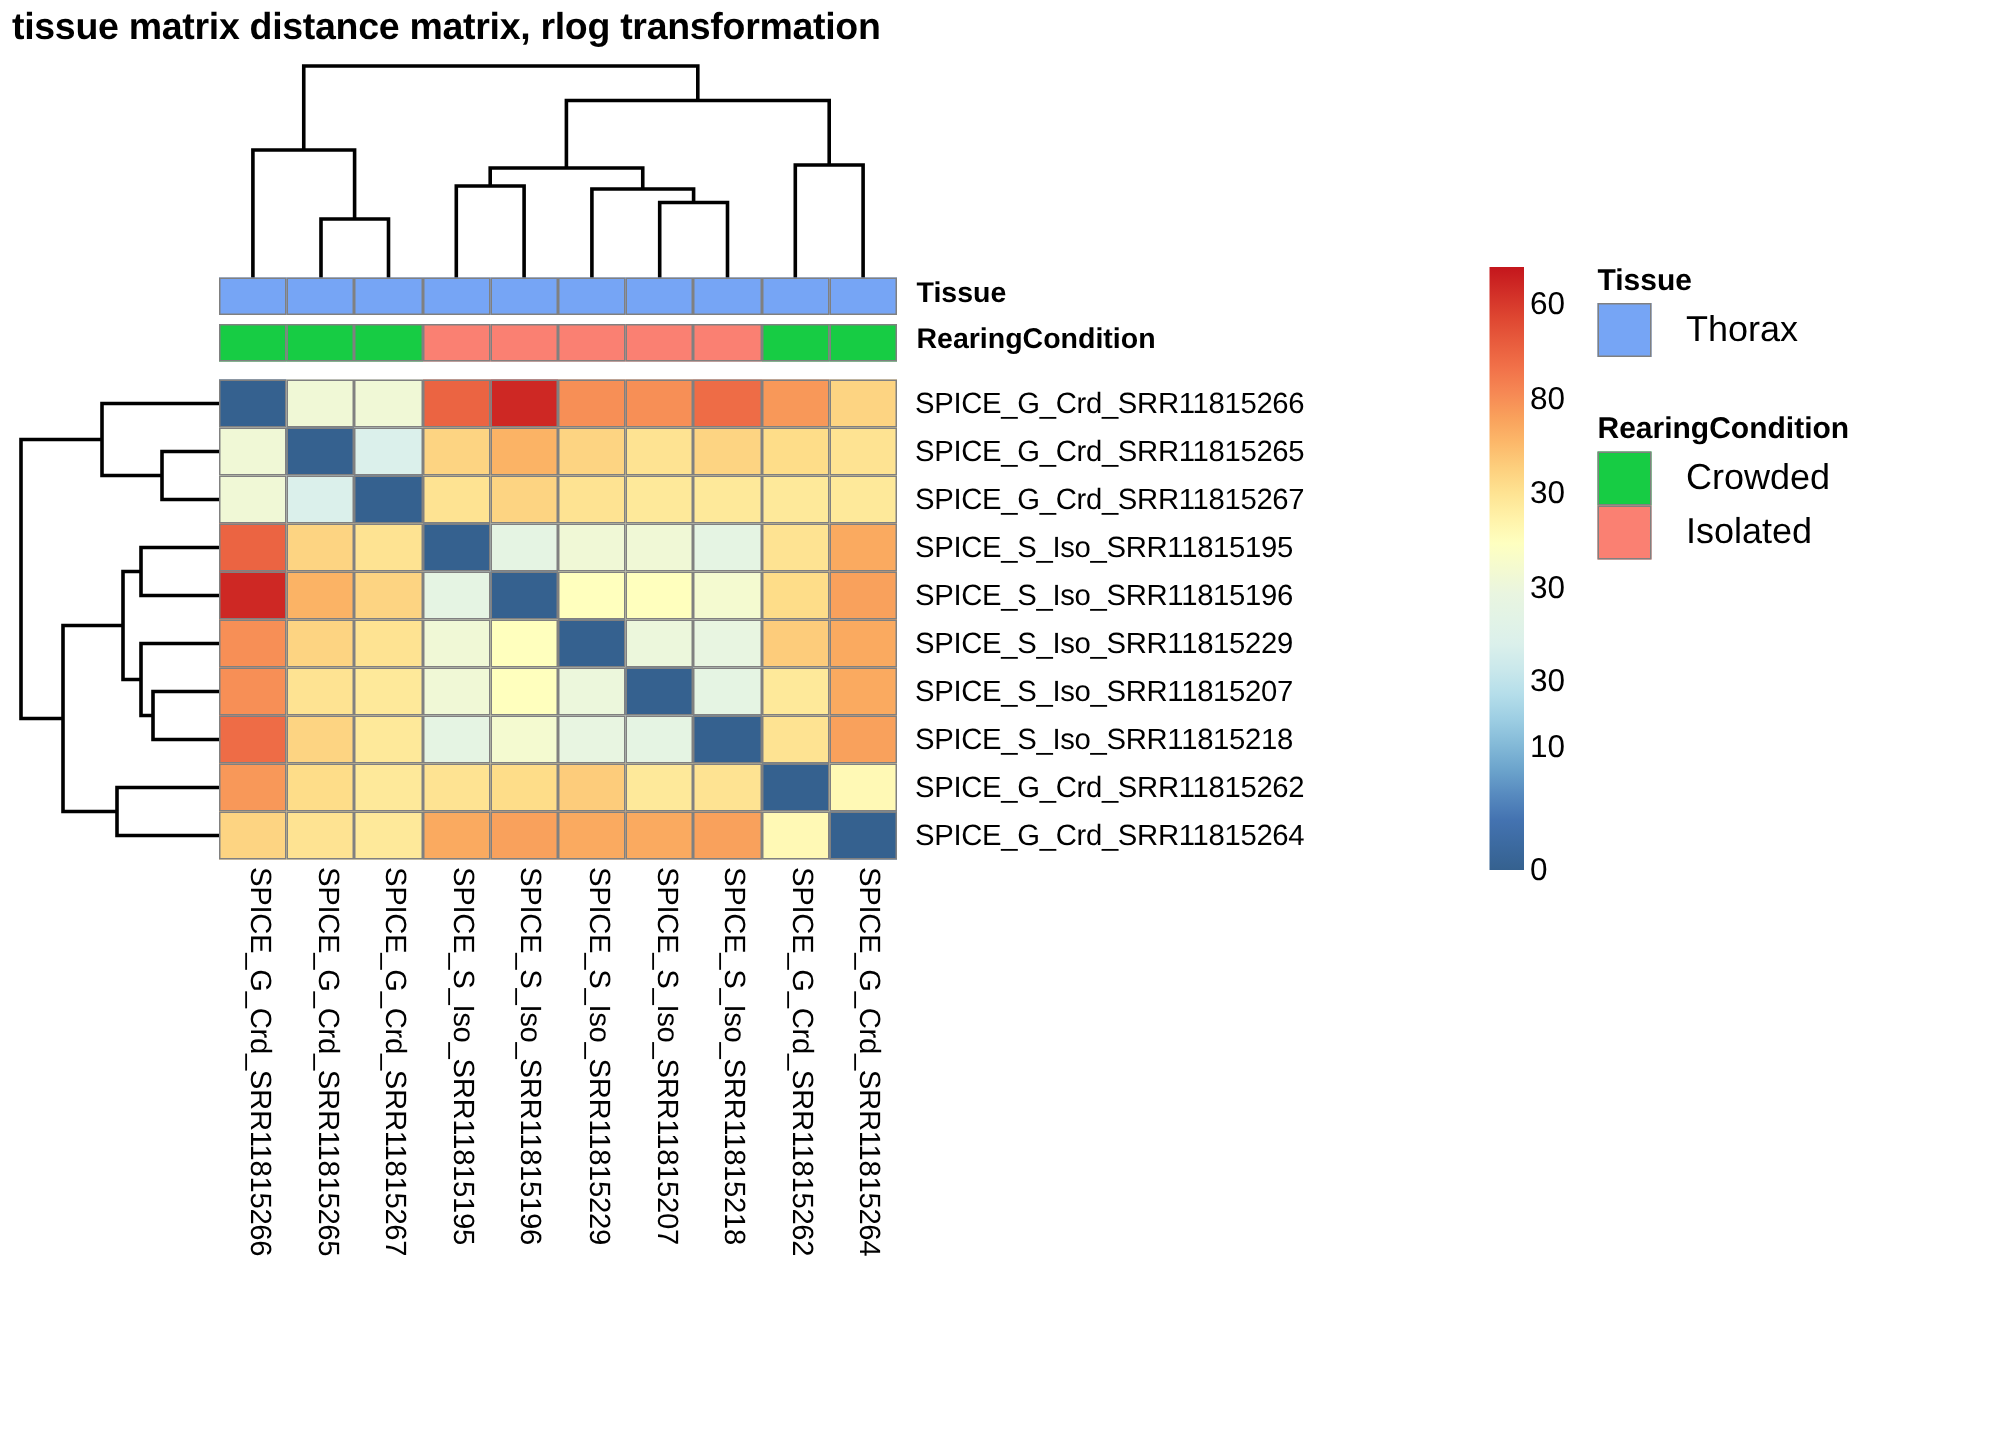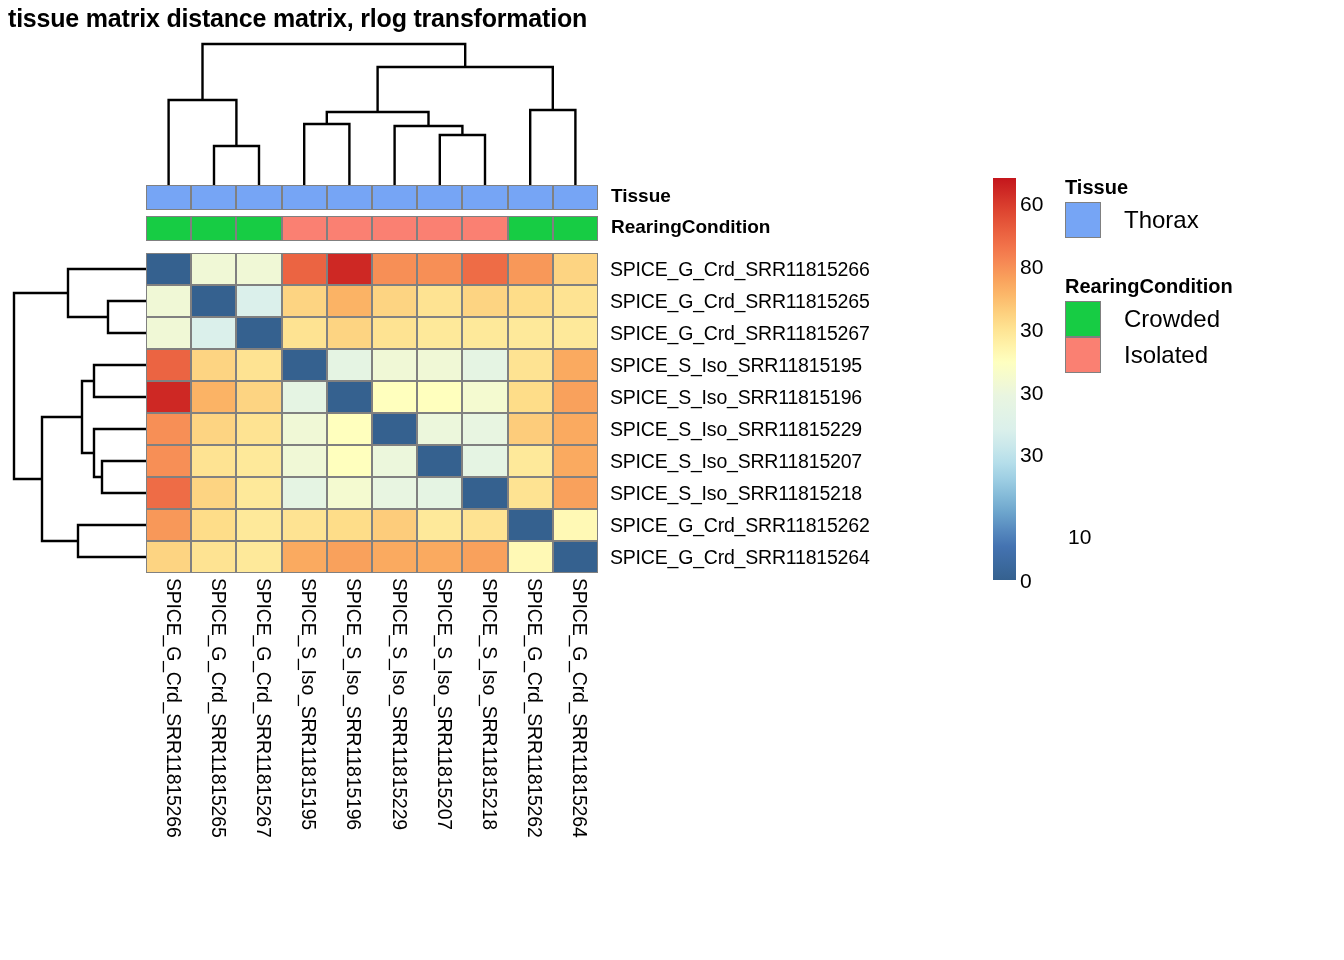--- a/index.html
+++ b/index.html
@@ -282,21 +282,21 @@
     </div>
   </div>
 
 <div id="cbar" style="background: linear-gradient(rgb(196, 22, 28) 0%, rgb(209, 46, 39) 4.17%, rgb(222, 70, 49) 8.33%, rgb(232, 92, 61) 12.5%, rgb(241, 113, 73) 16.67%, rgb(246, 136, 84) 20.83%, rgb(249, 161, 92) 25%, rgb(252, 184, 106) 29.17%, rgb(253, 207, 125) 33.33%, rgb(254, 227, 146) 37.5%, rgb(255, 242, 169) 41.67%, rgb(254, 255, 192) 45.83%, rgb(244, 250, 208) 50%, rgb(233, 245, 224) 54.17%, rgb(226, 243, 230) 58.33%, rgb(219, 240, 235) 62.5%, rgb(202, 232, 235) 66.67%, rgb(181, 222, 234) 70.83%, rgb(157, 206, 227) 75%, rgb(132, 186, 216) 79.17%, rgb(108, 164, 204) 83.33%, rgb(87, 138, 191) 87.5%, rgb(68, 115, 177) 91.67%, rgb(60, 106, 160) 95.83%, rgb(53, 97, 143) 100%);"></div>
 <div id="cbarticks">
     <div class="cbtick" style="top: 25.125px;">60</div>
     <div class="cbtick" style="top: 87.9375px;">80</div>
     <div class="cbtick" style="top: 150.75px;">30</div>
     <div class="cbtick" style="top: 213.562px;">30</div>
     <div class="cbtick" style="top: 276.375px;">30</div>
-    <div class="cbtick" style="top: 358px; margin-left: 48px;">10</div>
+    <div class="cbtick" style="top: 320px;">10</div>
     <div class="cbtick" style="top: 402px;">0</div>
   </div>
 
 <div class="legend" id="legend-tissue" style="left:1065px;top:176px;">
   <div class="legend-title">Tissue</div>
   <div class="legend-row">
     <div class="legend-swatch" style="background:#76A5F5"></div>
     <div class="legend-text">Thorax</div>
   </div>
 </div>

